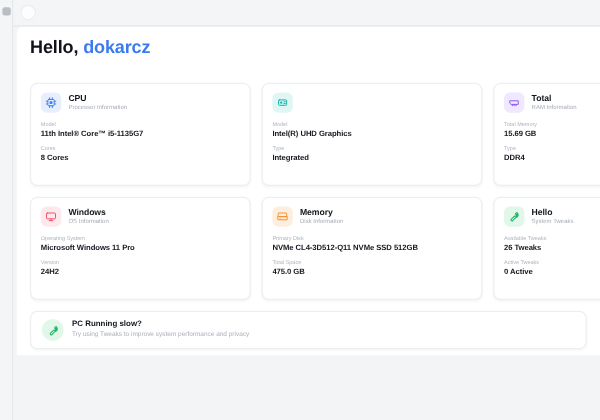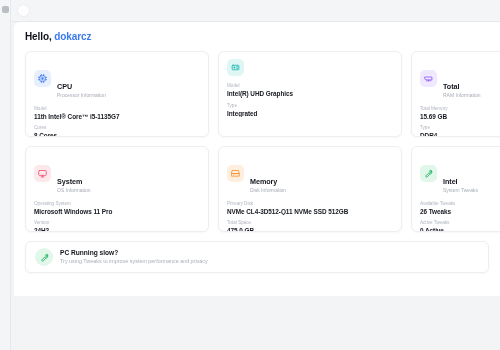--- a/index.html
+++ b/index.html
@@ -70,25 +70,25 @@
     left: 3px; top: 0;
     width: 486px;
     height: 274px;
     background: #ffffff;
     border-radius: 6px 0 0 0;
     padding: 9px 12px 0 11px;
   }
 
   
   .greeting {
-    font-size: 10px;
+    font-size: 15px;
     font-weight: bold;
     color: #10131a;
     letter-spacing: -0.1px;
-    margin-bottom: 9px;
+    margin-bottom: 21px;
     white-space: nowrap;
   }
   .greeting .name { color: #3b7bf0; }
 
   
   .grid {
     display: grid;
     grid-template-columns: 184px 184px 184px;
     grid-auto-rows: 86px;
     column-gap: 9px;
@@ -114,21 +114,21 @@
   .icon-tile {
     width: 17px; height: 17px;
     border-radius: 5px;
     display: flex;
     align-items: center;
     justify-content: center;
     flex: 0 0 auto;
   }
   .icon-tile svg { width: 9px; height: 9px; display: block; }
 
-  .head-text { min-width: 0; margin-top: 24px; }
+  .head-text { min-width: 0; }
   .card-title {
     font-size: 7.2px;
     font-weight: bold;
     color: #12151c;
     line-height: 1.15;
     letter-spacing: -0.05px;
     white-space: nowrap;
   }
   .card-sub {
     font-size: 5px;
@@ -275,21 +275,21 @@
           </div>
           <div class="card">
             <div class="card-head">
               <div class="icon-tile" style="background: rgb(253, 232, 236);">
                 <svg viewBox="0 0 24 24" fill="none" stroke="#f0506e" stroke-width="2.2" stroke-linecap="round" stroke-linejoin="round">
                   <rect x="2" y="4" width="20" height="13" rx="2"></rect>
                   <path d="M8 21h8M12 17v4"></path>
                 </svg>
               </div>
               <div class="head-text">
-                <div class="card-title">System</div>
+                <div class="card-title">Windows</div>
                 <div class="card-sub">OS Information</div>
               </div>
             </div>
             <div class="row">
               <div class="row-label">Operating System</div>
               <div class="row-value">Microsoft Windows 11 Pro</div>
             </div>
             <div class="row">
               <div class="row-label">Version</div>
               <div class="row-value">24H2</div>
@@ -319,21 +319,21 @@
             </div>
           </div>
           <div class="card">
             <div class="card-head">
               <div class="icon-tile" style="background: rgb(224, 247, 233);">
                 <svg viewBox="0 0 24 24" fill="none" stroke="#24b364" stroke-width="2.4" stroke-linecap="round" stroke-linejoin="round">
                   <path d="M20 5.5a5.5 5.5 0 0 1-7.4 5.2L5.6 17.7a2.2 2.2 0 1 0 3.1 3.1l7-7A5.5 5.5 0 0 0 20 5.5l-3 3-2.5-2.5 3-3A5.5 5.5 0 0 1 20 5.5z"></path>
                 </svg>
               </div>
               <div class="head-text">
-                <div class="card-title">Intel</div>
+                <div class="card-title">Hello</div>
                 <div class="card-sub">System Tweaks</div>
               </div>
             </div>
             <div class="row">
               <div class="row-label">Available Tweaks</div>
               <div class="row-value">26 Tweaks</div>
             </div>
             <div class="row">
               <div class="row-label">Active Tweaks</div>
               <div class="row-value">0 Active</div>

